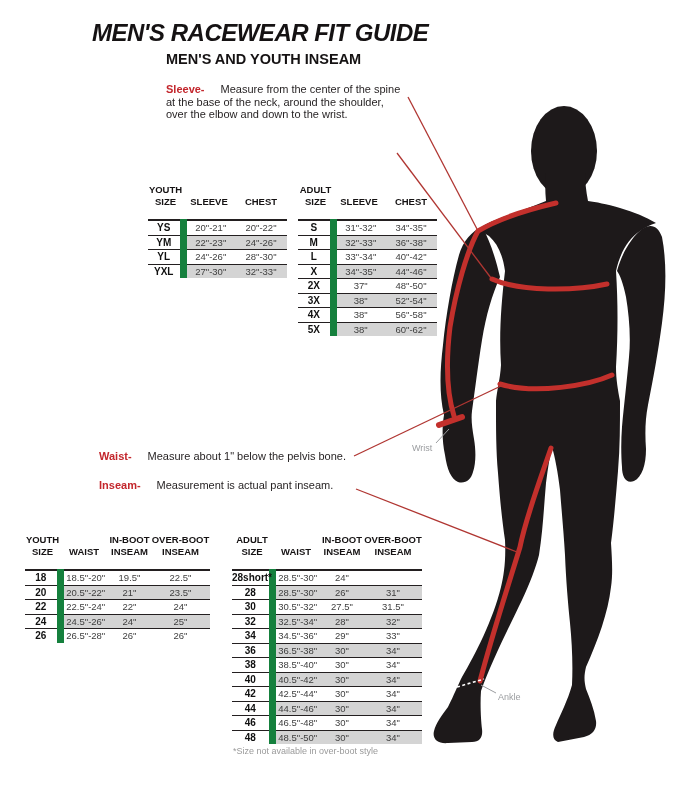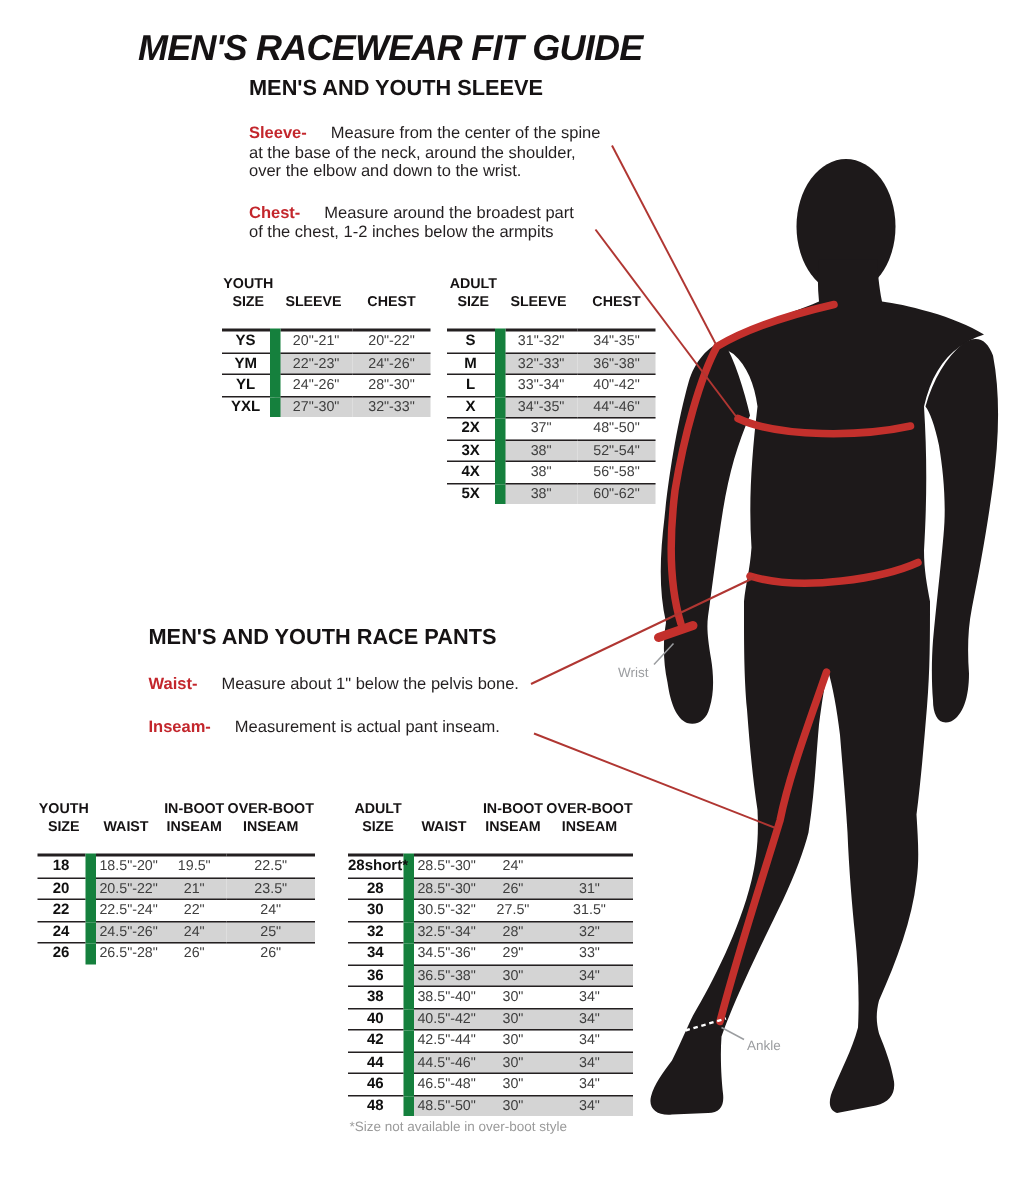--- a/index.html
+++ b/index.html
@@ -54,32 +54,28 @@
   
   .fig-label{font-size:9px;fill:#9b9da0;font-family:"Liberation Sans",sans-serif;}
 </style>
 </head>
 <body>
 
 <div id="canvas">
 
   <div class="abs page-title" style="left:92px;top:19px;">MEN'S RACEWEAR FIT GUIDE</div>
 
-  <div class="abs section-heading" style="left:166px;top:51px;">MEN'S AND YOUTH SLEEVE</div>
+  <div class="abs section-heading" style="left:166px;top:51px;">MEN'S AND YOUTH INSEAM</div>
 
   <div class="abs note" style="left:166px;top:83px;width:260px;">
     <span class="note-label">Sleeve-</span><span class="note-text">Measure from the center of the spine
 at the base of the neck, around the shoulder,
 over the elbow and down to the wrist.</span>
   </div>
 
-  <div class="abs note" style="left:166px;top:136px;width:260px;">
-    <span class="note-label">Chest-</span><span class="note-text">Measure around the broadest part
-of the chest, 1-2 inches below the armpits</span>
-  </div>
 
   <table class="abs fit tbl-jersey" style="left:148px;top:184px;">
       <thead>
         <tr>
           <th>YOUTH</th>
           <th></th>
           <th></th>
         </tr>
         <tr>
           <th>SIZE</th>
@@ -161,21 +157,20 @@
           <td>56"-58"</td>
         </tr>
         <tr class="shade">
           <td>5X</td>
           <td>38"</td>
           <td>60"-62"</td>
         </tr>
       </tbody>
     </table>
 
-  <div class="abs section-heading" style="left:99px;top:417px;">MEN'S AND YOUTH RACE PANTS</div>
 
   <div class="abs note" style="left:99px;top:450px;width:290px;">
     <span class="note-label">Waist-</span><span class="note-text">Measure about 1" below the pelvis bone.</span>
   </div>
 
   <div class="abs note" style="left:99px;top:479px;width:290px;">
     <span class="note-label">Inseam-</span><span class="note-text">Measurement is actual pant inseam.</span>
   </div>
 
   <table class="abs fit tbl-pants-youth" style="left:25px;top:534px;">

